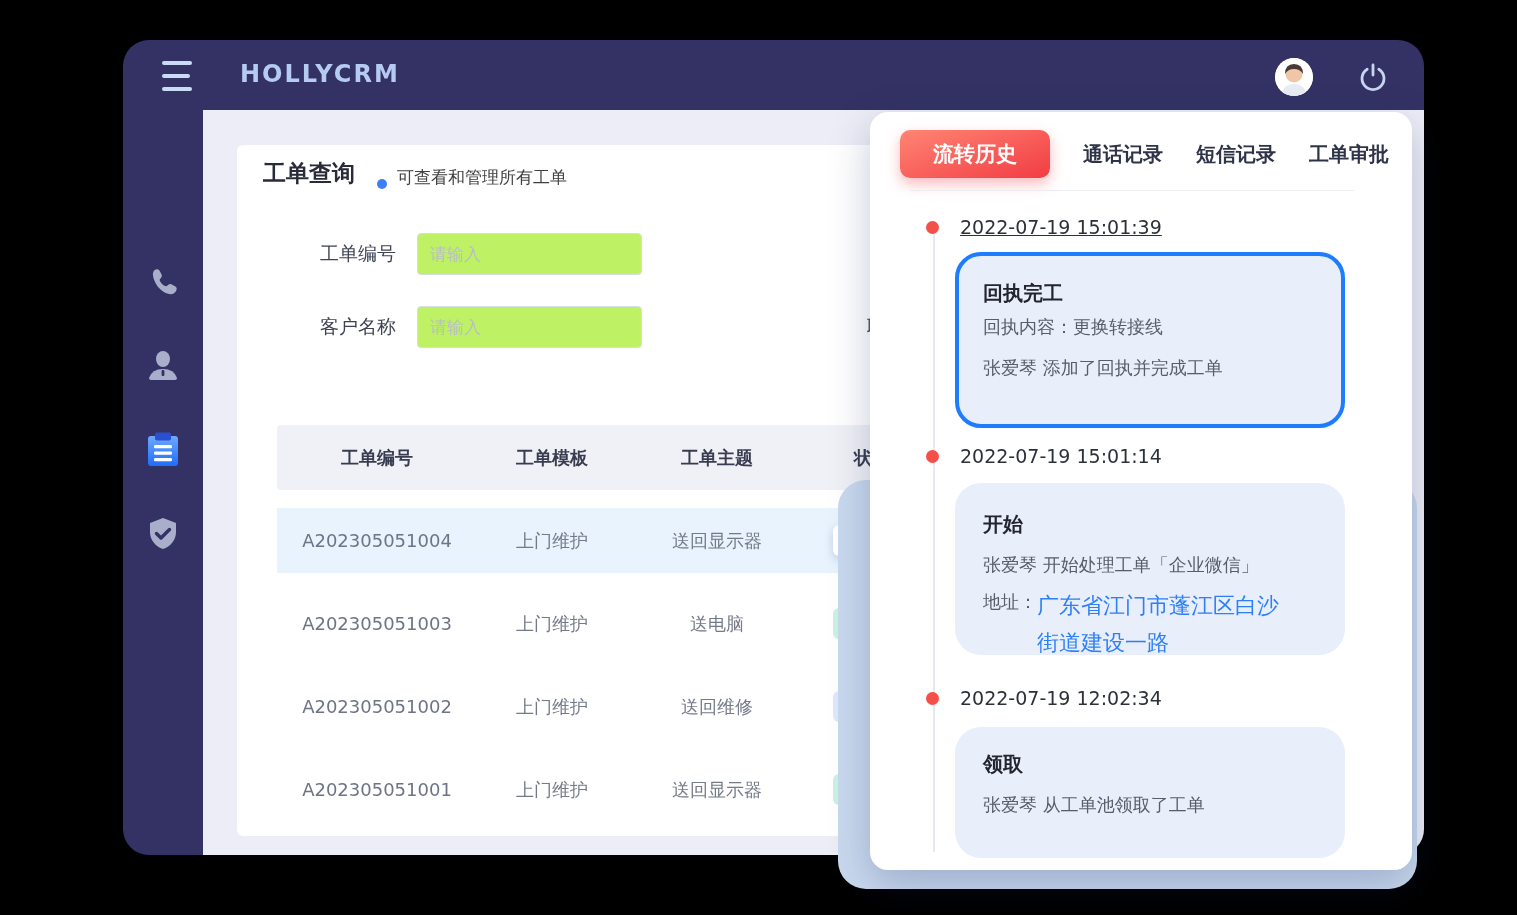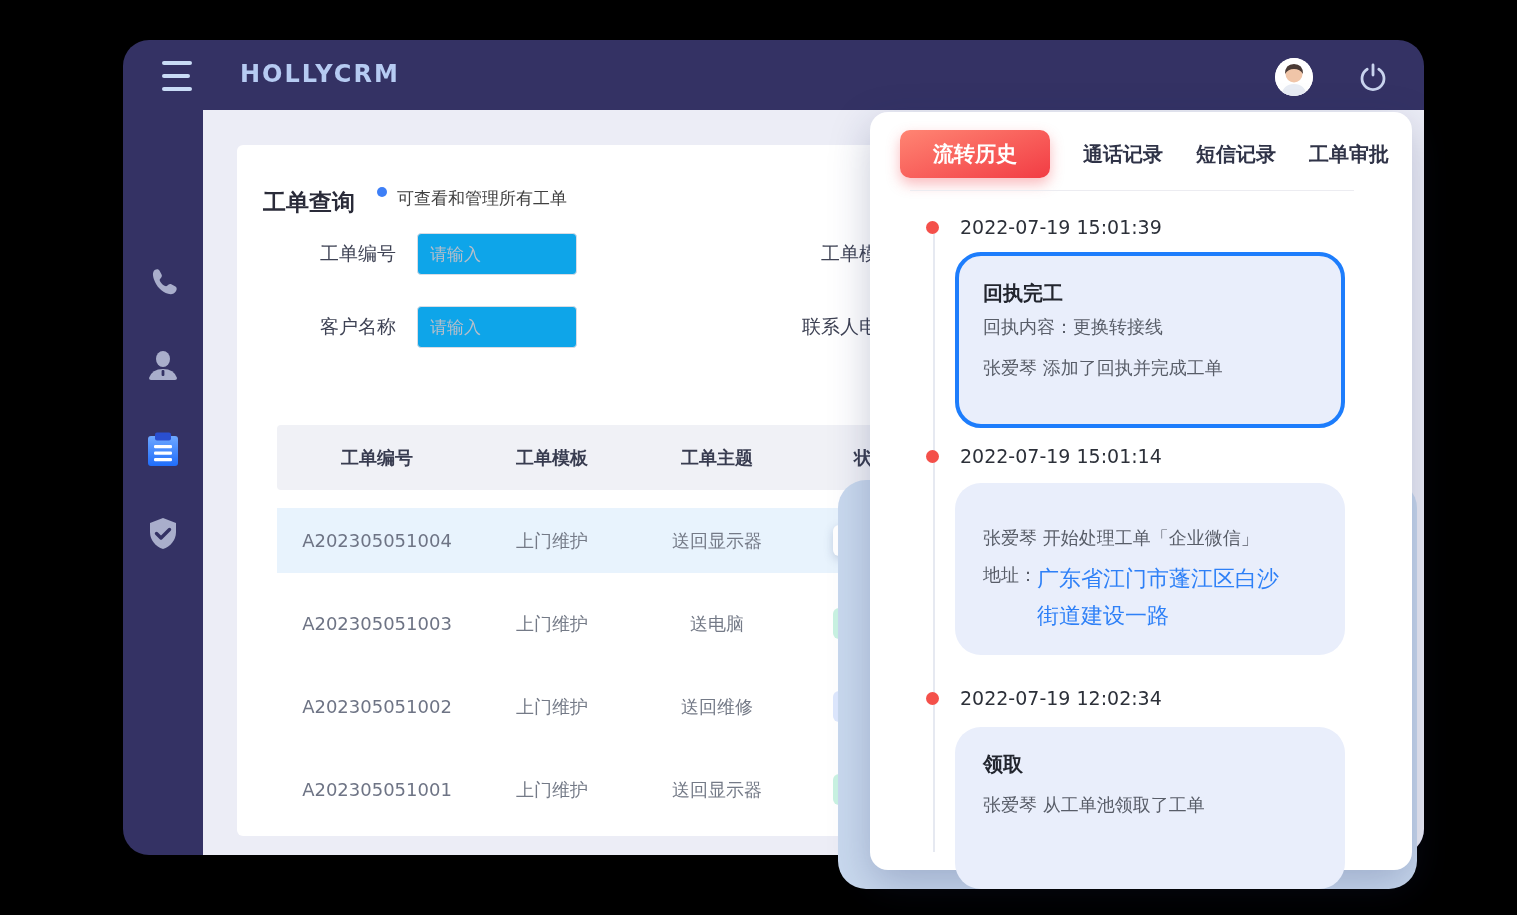--- a/index.html
+++ b/index.html
@@ -32,32 +32,32 @@
 
   
   .content-bg {
     position:absolute; left:80px; top:70px; right:0; bottom:0;
     background:#ecedf6;
   }
   .white-card {
     position:absolute; left:34px; top:35px; width:1153px; height:691px;
     background:#ffffff; border-radius:6px;
   }
-  .page-head { position:absolute; left:26px; top:42px; display:flex; align-items:flex-start; }
+  .page-head { position:absolute; left:26px; top:13px; display:flex; align-items:flex-end; }
   .page-title { font-size:23px; font-weight:bold; color:#2a2b39; }
   .subtitle-dot { width:10px; height:10px; border-radius:50%; background:#3d7ff7; margin:0 10px 0 22px; }
   .page-subtitle { font-size:17px; color:#404040; }
 
   .form-area { position:absolute; left:0; top:88px; width:100%; }
   .form-row { display:flex; align-items:center; margin-left:46px; height:42px; margin-bottom:31px; }
   .form-label { width:113px; text-align:right; margin-right:21px; font-size:19px; color:#3e4254; white-space:nowrap; }
   .form-label.wide { width:160px; margin-left:160px; margin-right:23px; }
   .form-input {
-    width:160px; height:42px; border:1px solid #d8dce4; border-radius:4px;
-    padding:0 12px; font-size:17px; color:#3e4254; background:#0ea5e9; outline:none;
+    width:225px; height:42px; border:1px solid #d8dce4; border-radius:4px;
+    padding:0 12px; font-size:17px; color:#3e4254; background:#bef264; outline:none;
     font-family:"DejaVu Sans","Liberation Sans",sans-serif;
   }
   .form-input::placeholder { color:#b8bec9; }
 
   .table-area { position:absolute; left:40px; top:280px; right:20px; }
   .trow { display:grid; grid-template-columns:200px 150px 180px 130px; align-items:center; height:65px; }
   .trow.thead { background:#f0f1f6; border-radius:4px; }
   .thead .tcell { font-size:18px; font-weight:600; color:#383c50; }
   .trow.tbody { margin-top:18px; }
   .trow.tbody.hl { background:#e8f3fd; }
@@ -245,38 +245,39 @@
       <div class="tab-pill">流转历史</div>
       <div class="tab">通话记录</div>
       <div class="tab">短信记录</div>
       <div class="tab">工单审批</div>
     </div>
     <div class="tabs-divider"></div>
 
     <div class="timeline-line"></div>
 
     <div class="tl-dot" style="top:109px;"></div>
-    <div class="tl-time" style="top:104px;">2022-07-19 15:01:39</div>
+    <div class="tl-time" style="top:104px;text-decoration:underline;">2022-07-19 15:01:39</div>
     <div class="tl-card hl" style="top:140px; height:176px;">
       <div class="tl-title">回执完工</div>
       <div class="tl-line" style="margin-top:6px;">回执内容：更换转接线</div>
       <div class="tl-line">张爱琴 添加了回执并完成工单</div>
     </div>
 
     <div class="tl-dot" style="top:338px;"></div>
     <div class="tl-time" style="top:333px;">2022-07-19 15:01:14</div>
     <div class="tl-card" style="top:371px; height:172px;">
+      <div class="tl-title">开始</div>
       <div class="tl-line">张爱琴 开始处理工单「企业微信」</div>
       <div class="addr-row">
         <div class="addr-label">地址：</div>
         <div class="addr-value">广东省江门市蓬江区白沙街道建设一路</div>
       </div>
     </div>
 
     <div class="tl-dot" style="top:580px;"></div>
     <div class="tl-time" style="top:575px;">2022-07-19 12:02:34</div>
-    <div class="tl-card" style="top:615px; height:162px; padding-top:24px;">
+    <div class="tl-card" style="top:615px; height:131px; padding-top:24px;">
       <div class="tl-title">领取</div>
       <div class="tl-line">张爱琴 从工单池领取了工单</div>
     </div>
 
   </div>
 </div>
 
 </body></html>

